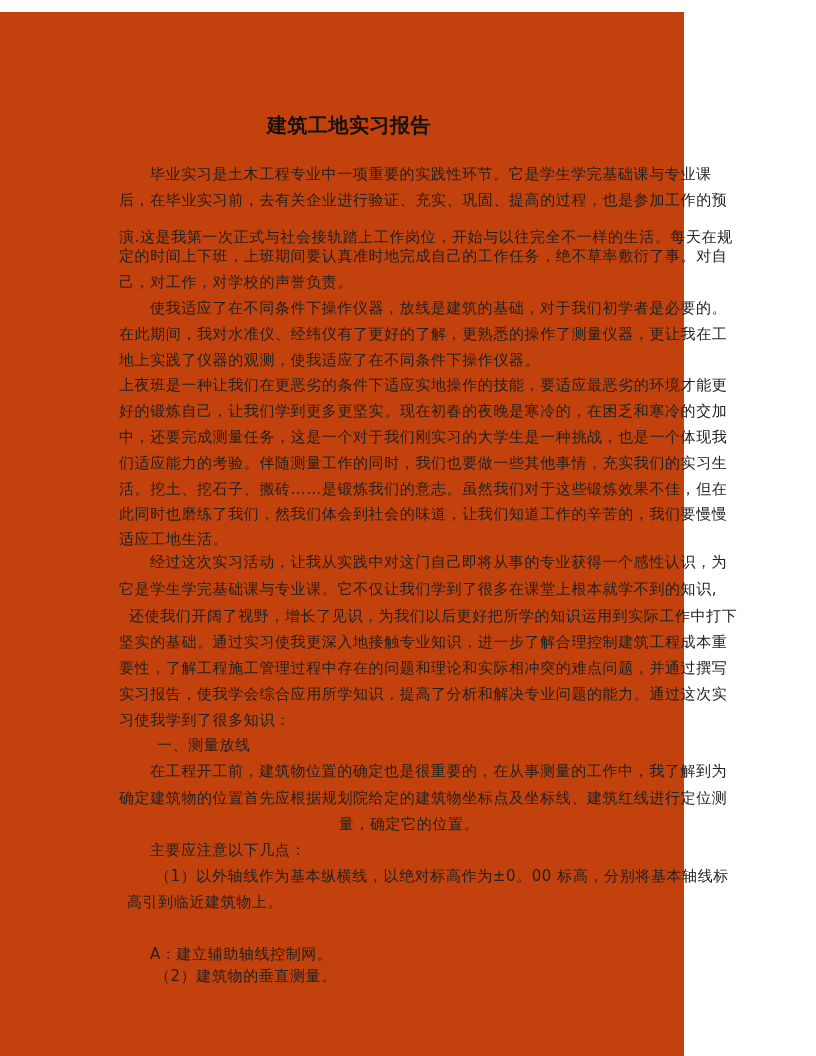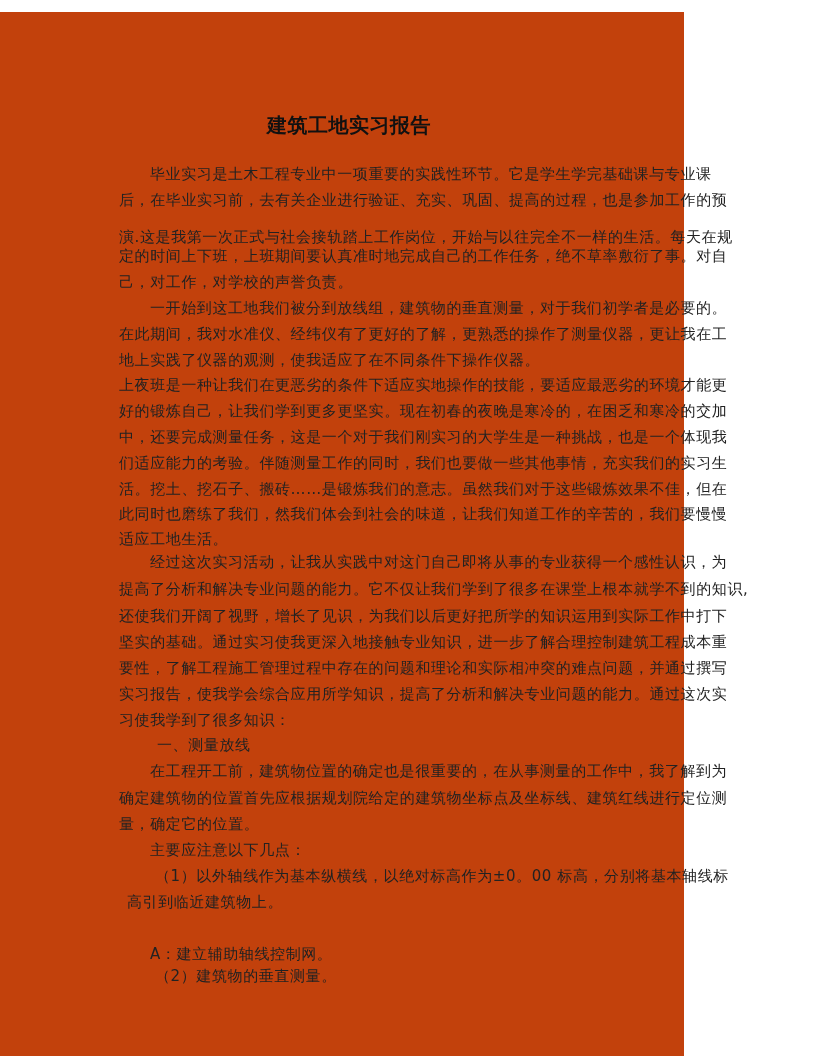--- a/index.html
+++ b/index.html
@@ -57,40 +57,40 @@
 <body>
 
 <div class="page">
   <div class="title">建筑工地实习报告</div>
   <div id="body-lines">
       <div class="line indent2 justify" style="top: 152px;">毕业实习是土木工程专业中一项重要的实践性环节。它是学生学完基础课与专业课</div>
       <div class="line justify" style="top: 180px; font-family: Liberation Mono, monospace;">后，在毕业实习前，去有关企业进行验证、充实、巩固、提高的过程，也是参加工作的预</div>
       <div class="line justify" style="top: 207px; margin-top: 8px;">演.这是我第一次正式与社会接轨踏上工作岗位，开始与以往完全不一样的生活。每天在规</div>
       <div class="line justify" style="top: 234px;">定的时间上下班，上班期间要认真准时地完成自己的工作任务，绝不草率敷衍了事。对自</div>
       <div class="line" style="top: 260px;">己，对工作，对学校的声誉负责。</div>
-      <div class="line indent2 justify" style="top: 286px;">一开始到这工地我们被分到放线组，建筑物的垂直测量，对于我们初学者是必要的。</div>
+      <div class="line indent2 justify" style="top: 286px;">使我适应了在不同条件下操作仪器，放线是建筑的基础，对于我们初学者是必要的。</div>
       <div class="line justify" style="top: 312px;">在此期间，我对水准仪、经纬仪有了更好的了解，更熟悉的操作了测量仪器，更让我在工</div>
       <div class="line" style="top: 338px;">地上实践了仪器的观测，使我适应了在不同条件下操作仪器。</div>
       <div class="line justify" style="top: 363px;">上夜班是一种让我们在更恶劣的条件下适应实地操作的技能，要适应最恶劣的环境才能更</div>
       <div class="line justify" style="top: 389px;">好的锻炼自己，让我们学到更多更坚实。现在初春的夜晚是寒冷的，在困乏和寒冷的交加</div>
       <div class="line justify" style="top: 415px;">中，还要完成测量任务，这是一个对于我们刚实习的大学生是一种挑战，也是一个体现我</div>
       <div class="line justify" style="top: 441px;">们适应能力的考验。伴随测量工作的同时，我们也要做一些其他事情，充实我们的实习生</div>
       <div class="line justify" style="top: 467px;">活。挖土、挖石子、搬砖……是锻炼我们的意志。虽然我们对于这些锻炼效果不佳，但在</div>
       <div class="line justify" style="top: 492px;">此同时也磨练了我们，然我们体会到社会的味道，让我们知道工作的辛苦的，我们要慢慢</div>
       <div class="line" style="top: 517px;">适应工地生活。</div>
       <div class="line indent2 justify" style="top: 540px;">经过这次实习活动，让我从实践中对这门自己即将从事的专业获得一个感性认识，为</div>
-      <div class="line justify" style="top: 567px;">提高了分析和解决专业问题的能力。它不仅让我们学到了很多在课堂上根本就学不到的知识,</div>
-      <div class="line justify" style="top: 594px;">还使我们开阔了视野，增长了见识，为我们以后更好把所学的知识运用到实际工作中打下</div>
+      <div class="line justify" style="top: 567px;">它是学生学完基础课与专业课。它不仅让我们学到了很多在课堂上根本就学不到的知识,</div>
+      <div class="line justify" style="top: 594px; margin-left: 10px;">还使我们开阔了视野，增长了见识，为我们以后更好把所学的知识运用到实际工作中打下</div>
       <div class="line justify" style="top: 620px;">坚实的基础。通过实习使我更深入地接触专业知识，进一步了解合理控制建筑工程成本重</div>
       <div class="line justify" style="top: 646px;">要性，了解工程施工管理过程中存在的问题和理论和实际相冲突的难点问题，并通过撰写</div>
       <div class="line justify" style="top: 672px;">实习报告，使我学会综合应用所学知识，提高了分析和解决专业问题的能力。通过这次实</div>
       <div class="line" style="top: 698px;">习使我学到了很多知识：</div>
       <div class="line indent-sec" style="top: 723px;">一、测量放线</div>
       <div class="line indent2 justify" style="top: 749px;">在工程开工前，建筑物位置的确定也是很重要的，在从事测量的工作中，我了解到为</div>
       <div class="line justify" style="top: 776px;">确定建筑物的位置首先应根据规划院给定的建筑物坐标点及坐标线、建筑红线进行定位测</div>
-      <div class="line" style="top: 802px;">量，确定它的位置。</div>
+      <div class="line" style="top: 802px; text-align: center;">量，确定它的位置。</div>
       <div class="line indent2" style="top: 828px;">主要应注意以下几点：</div>
       <div class="line indent-item justify" style="top: 854px;">（1）以外轴线作为基本纵横线，以绝对标高作为±0。00 标高，分别将基本轴线标</div>
       <div class="line" style="top: 880px; margin-left: 8px;">高引到临近建筑物上。</div>
       <div class="line indent-item" style="top: 906px; margin-top: 48px;">（2）建筑物的垂直测量。</div>
       <div class="line indent2" style="top: 932px;">A：建立辅助轴线控制网。</div>
     </div>
 </div>
 
 </body></html>

